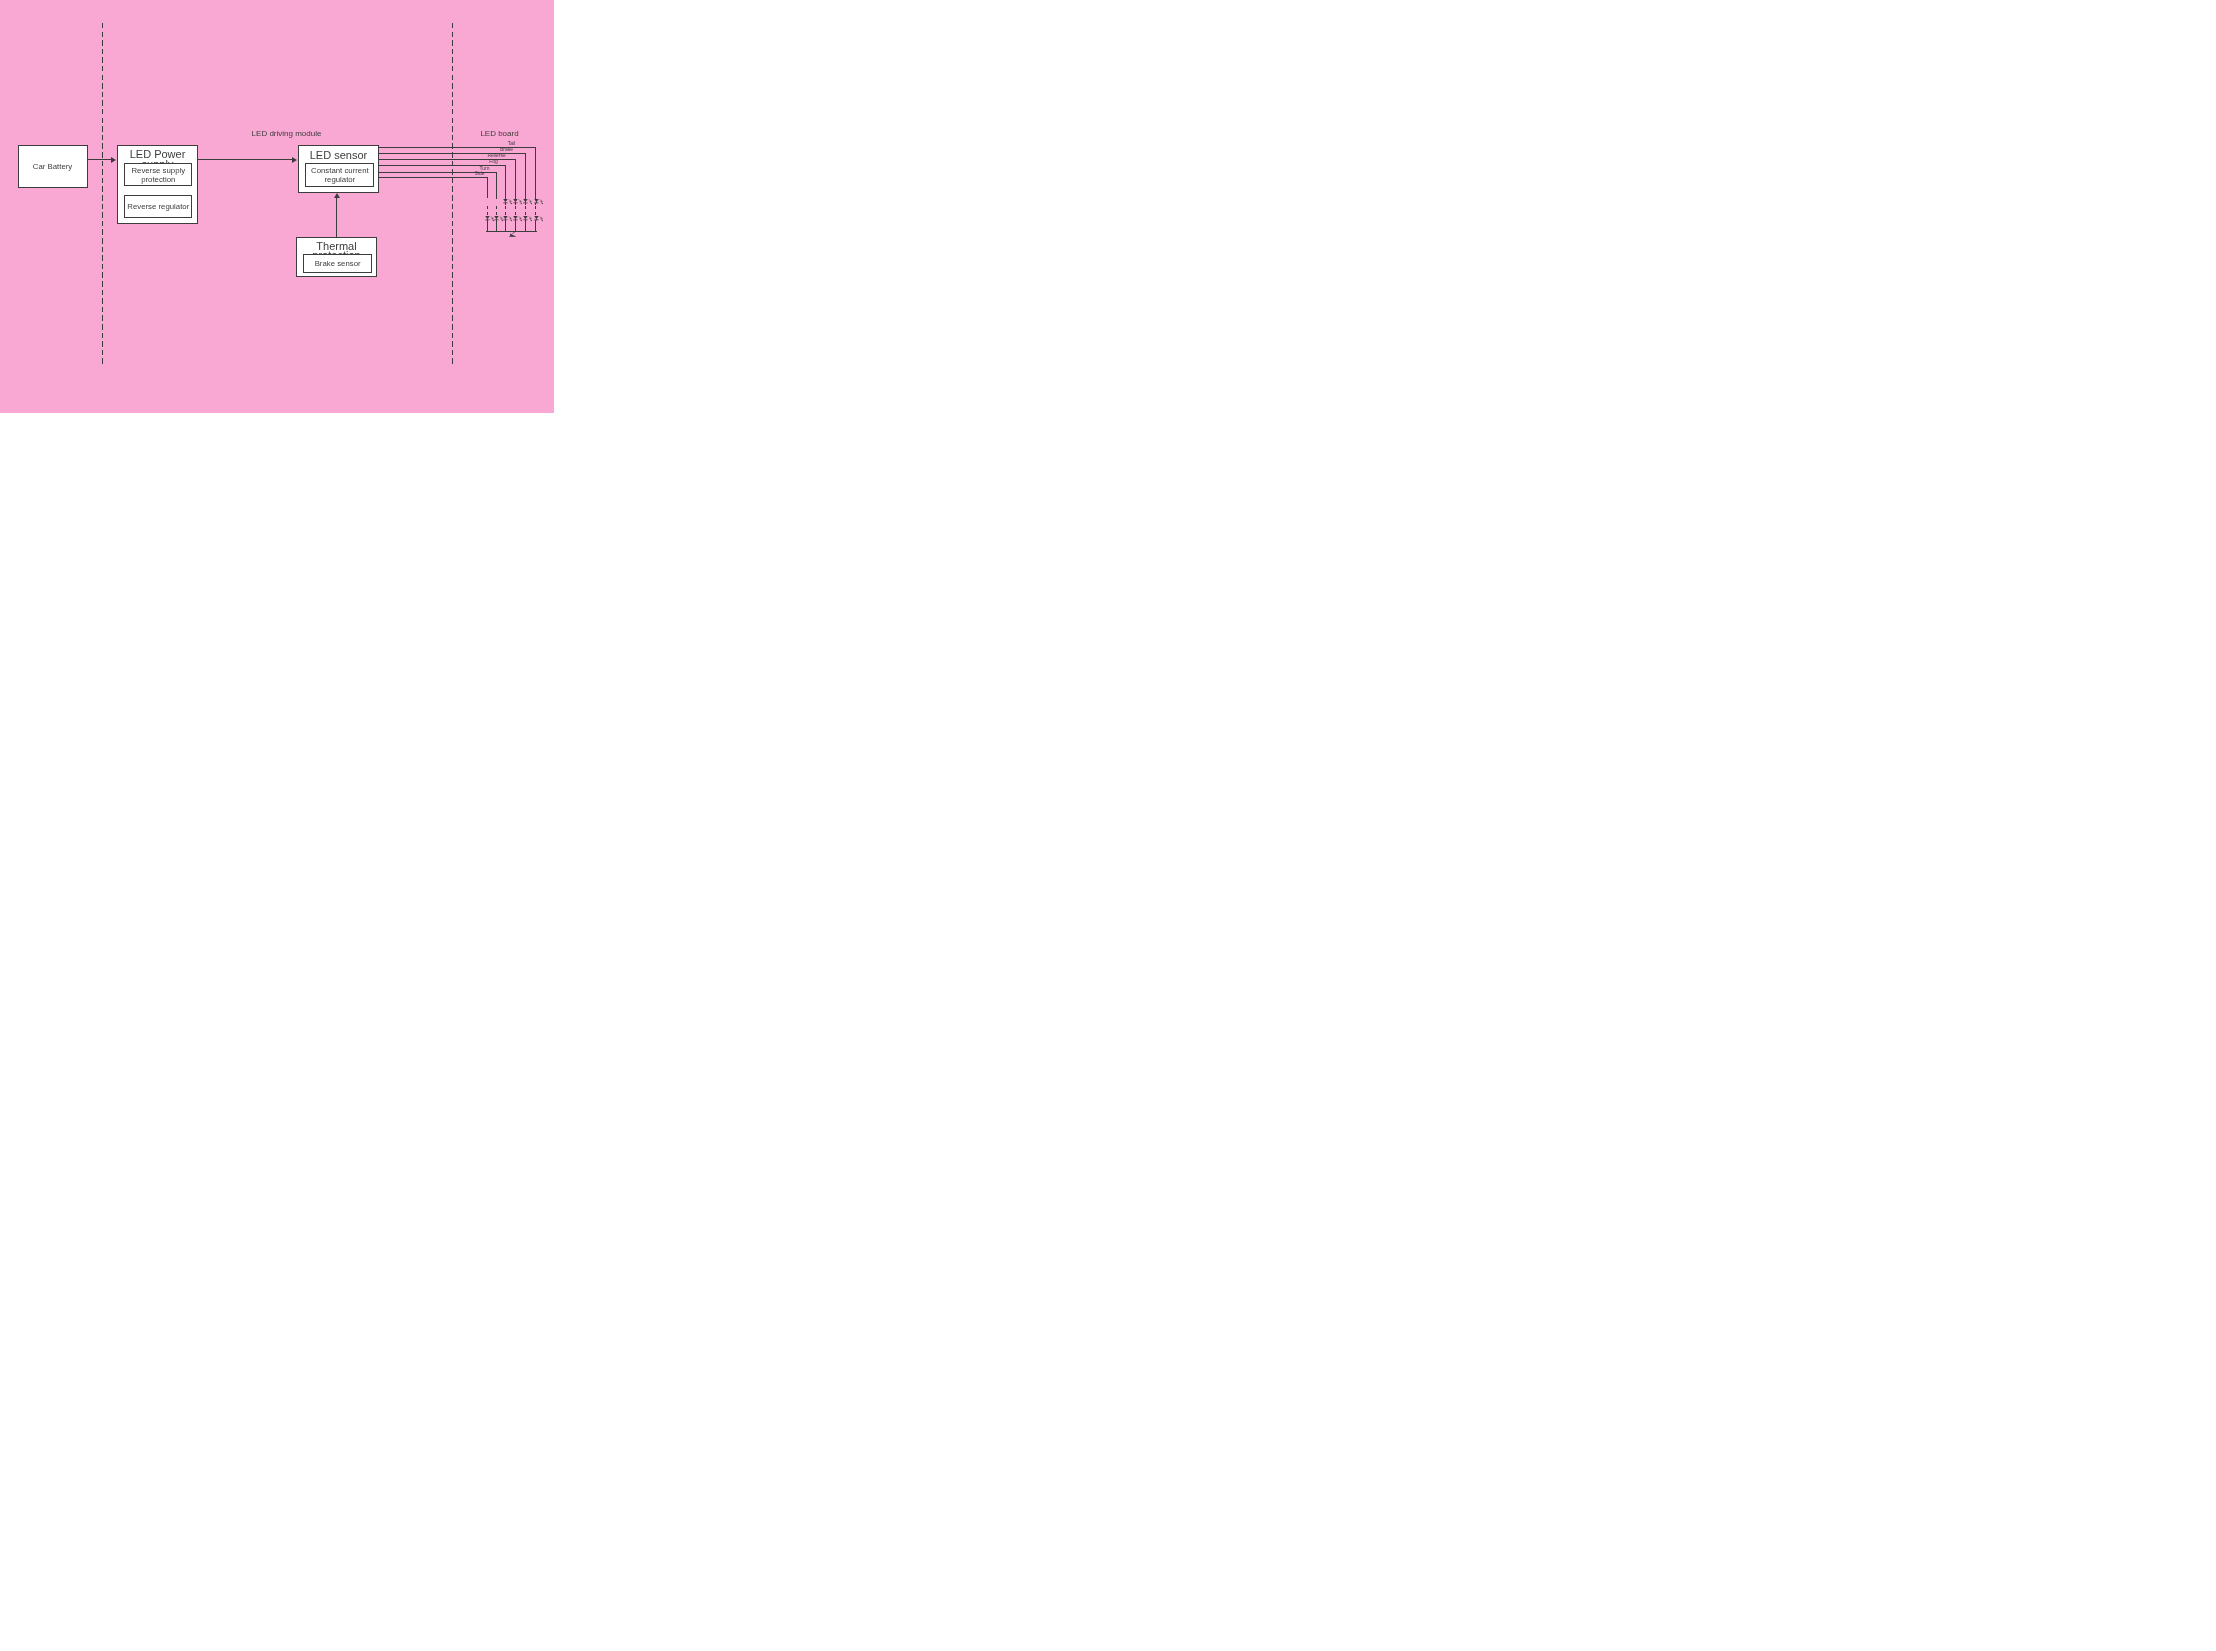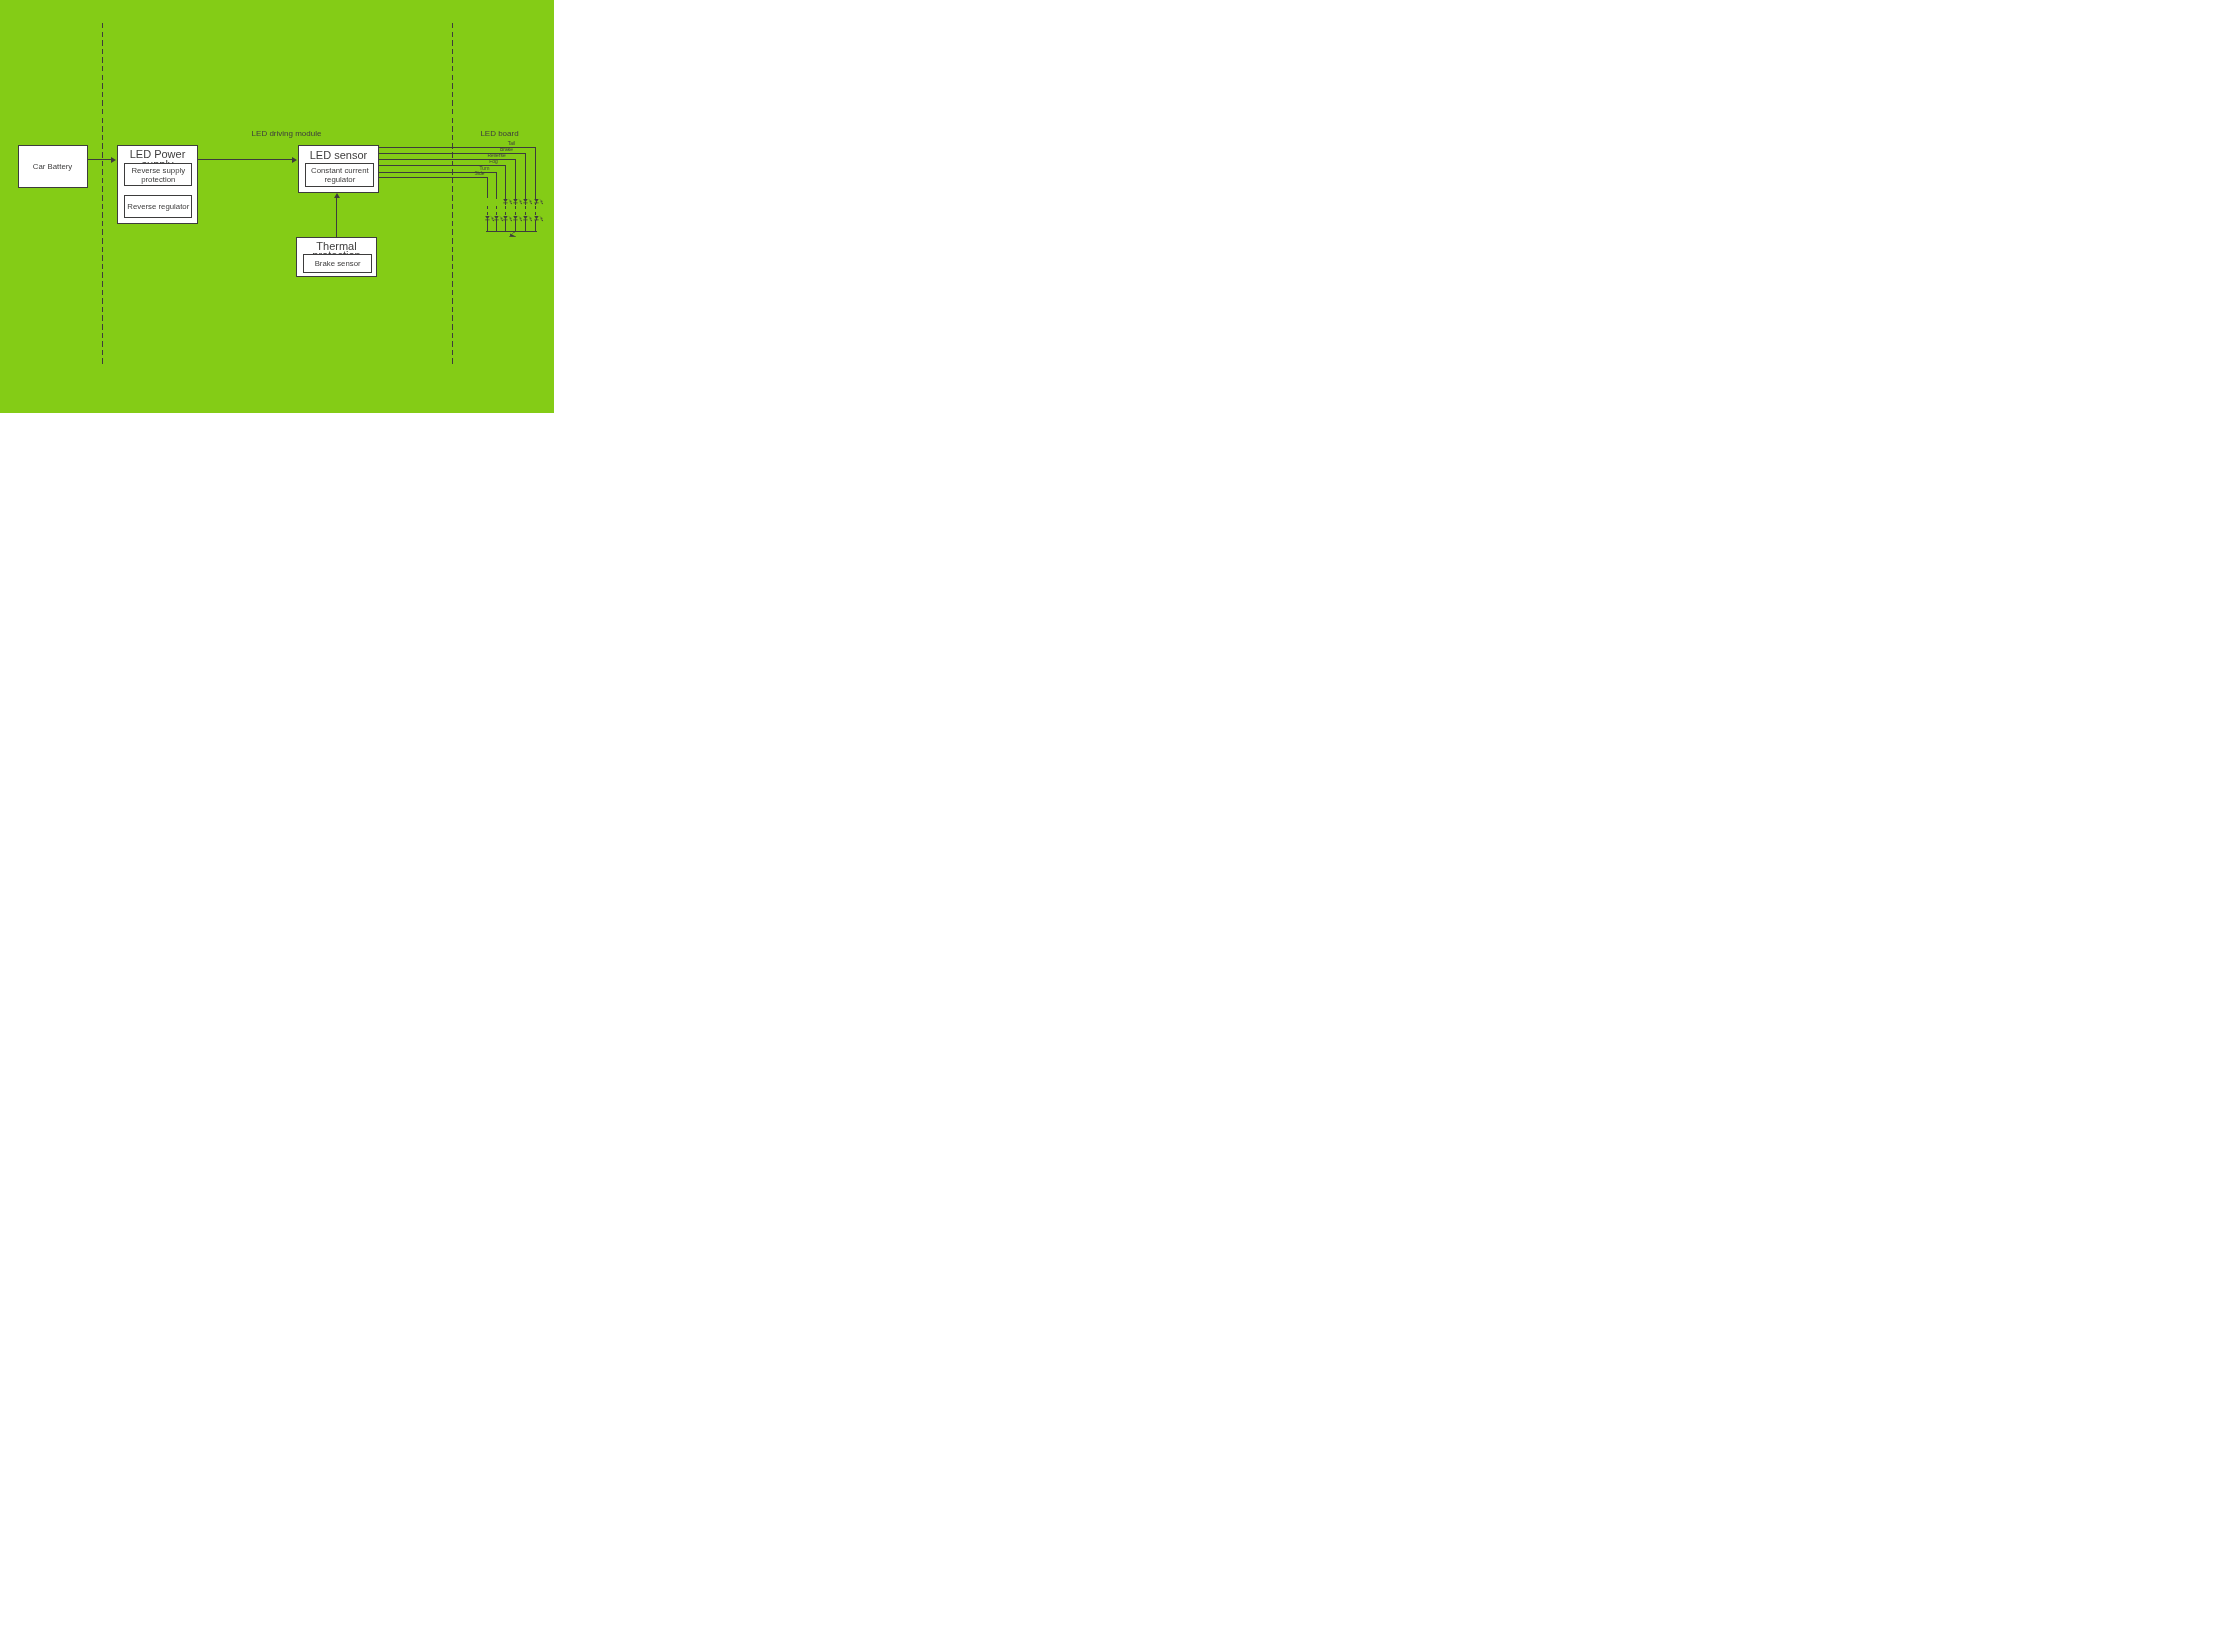--- a/index.html
+++ b/index.html
@@ -1,20 +1,20 @@
 <!DOCTYPE html>
 <html style="font-size:7px"><head>
 <meta charset="utf-8">
 <style>
   html,body{margin:0;padding:0;background:#ffffff;}
   #canvas{
     position:relative;
     width:554px;
     height:413px;
-    background:#84cc16;
+    background:#f9a8d4;
     font-family:"Liberation Sans", sans-serif;
     color:#3d3c3c;
     overflow:hidden;
   }
   .box{
     position:absolute;
     border:1.3px solid #3d3c3c;
     background:#ffffff;
     box-sizing:border-box;
   }

